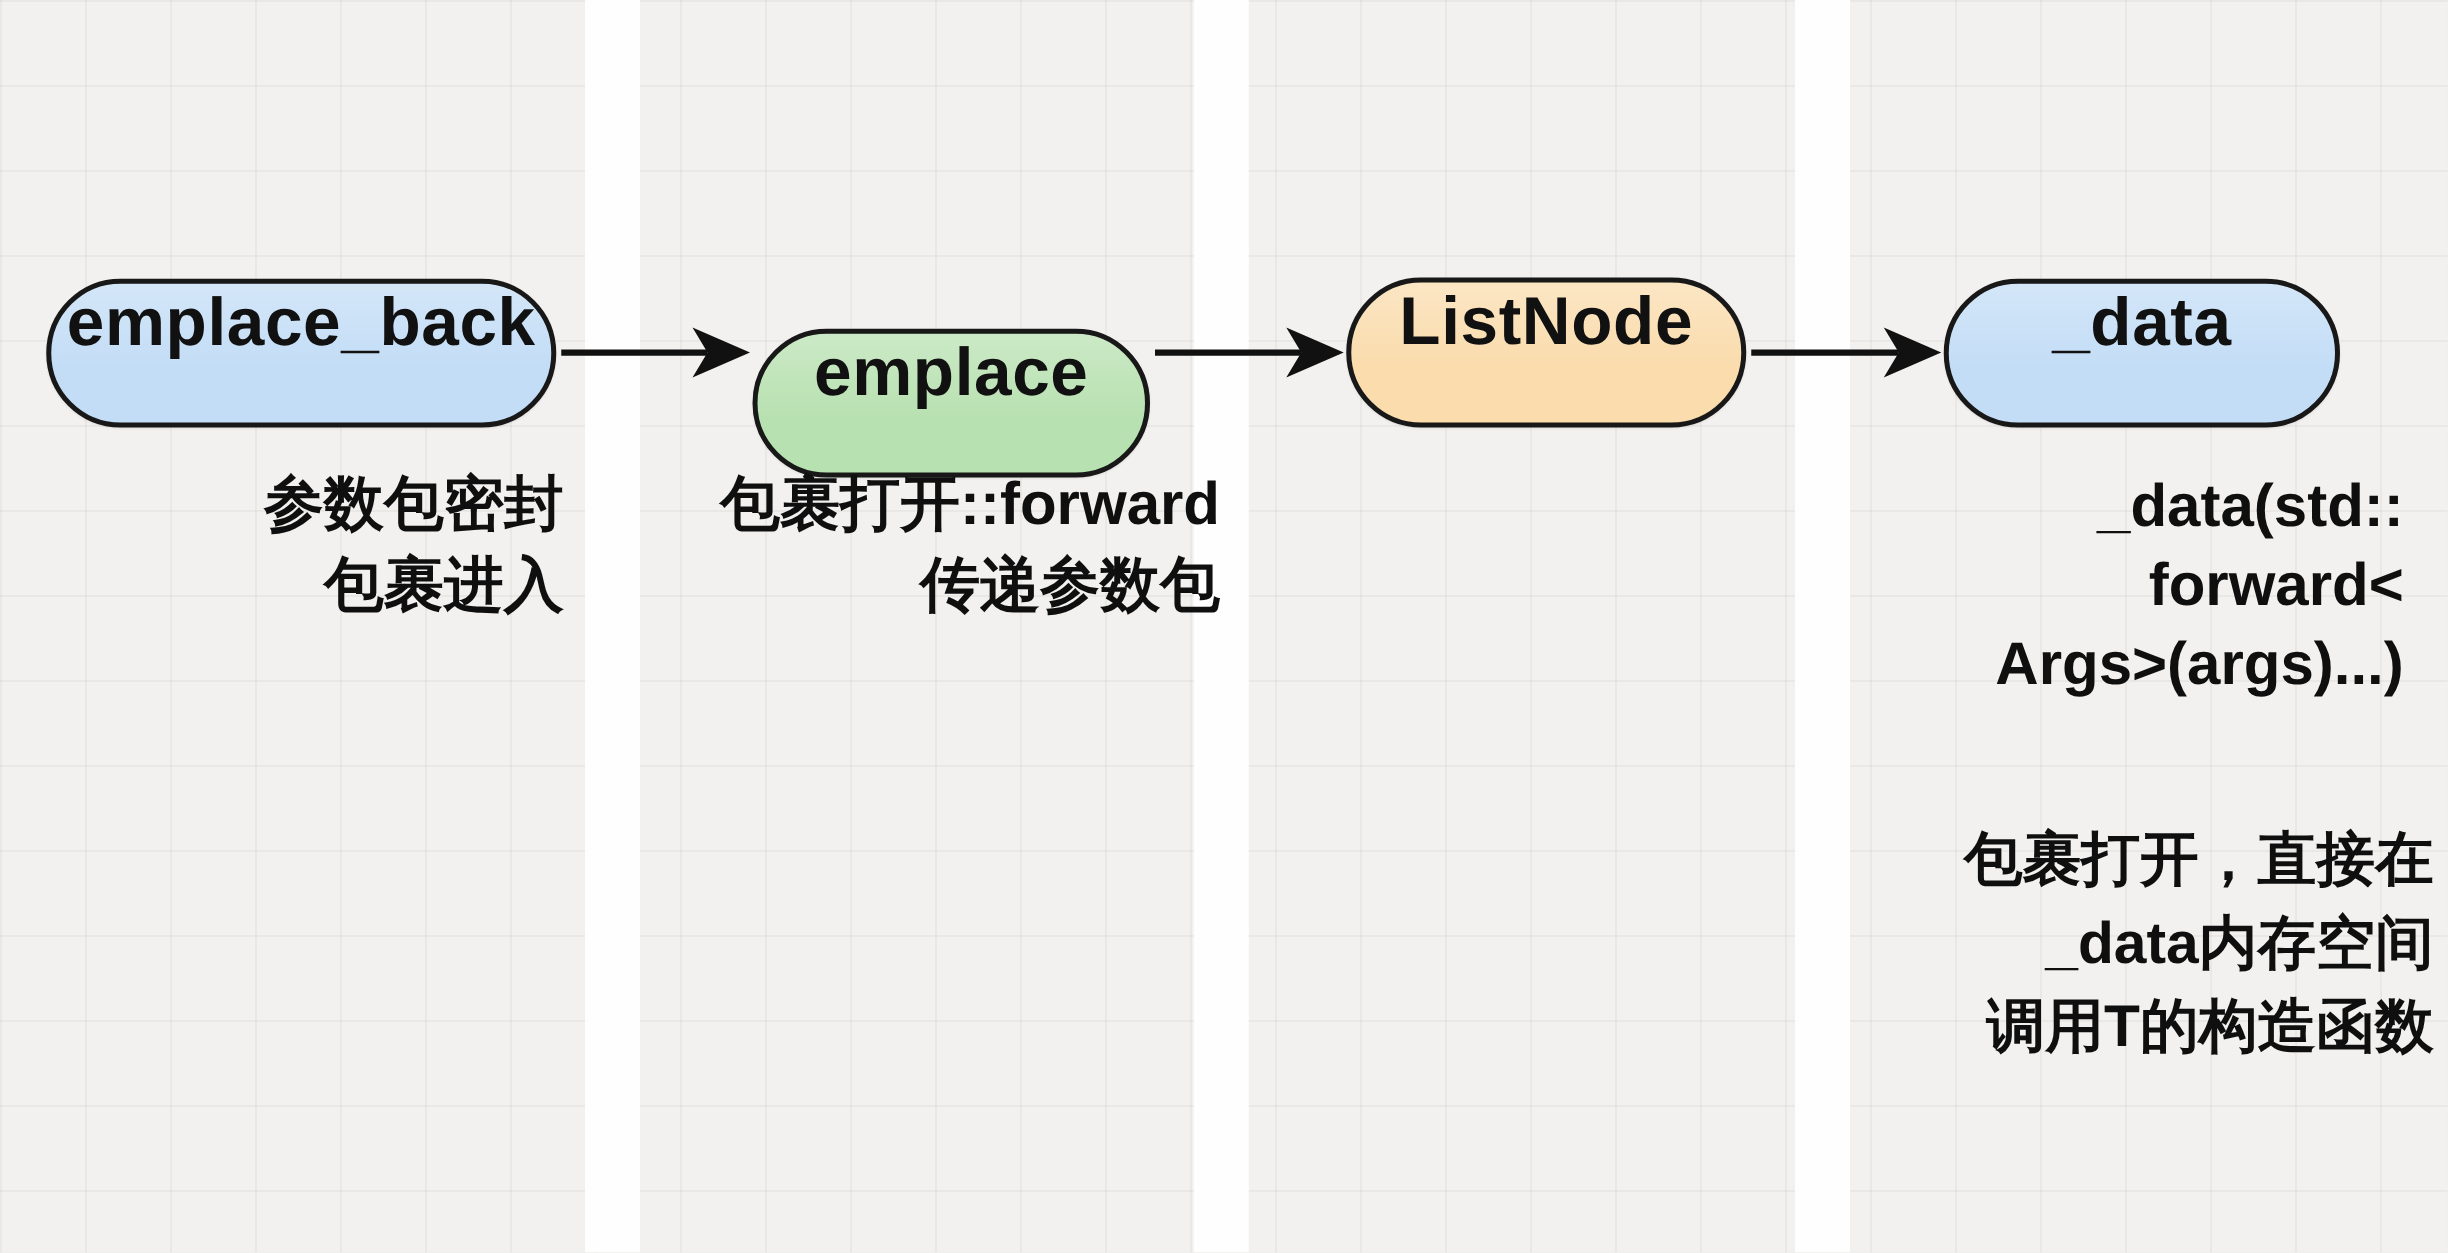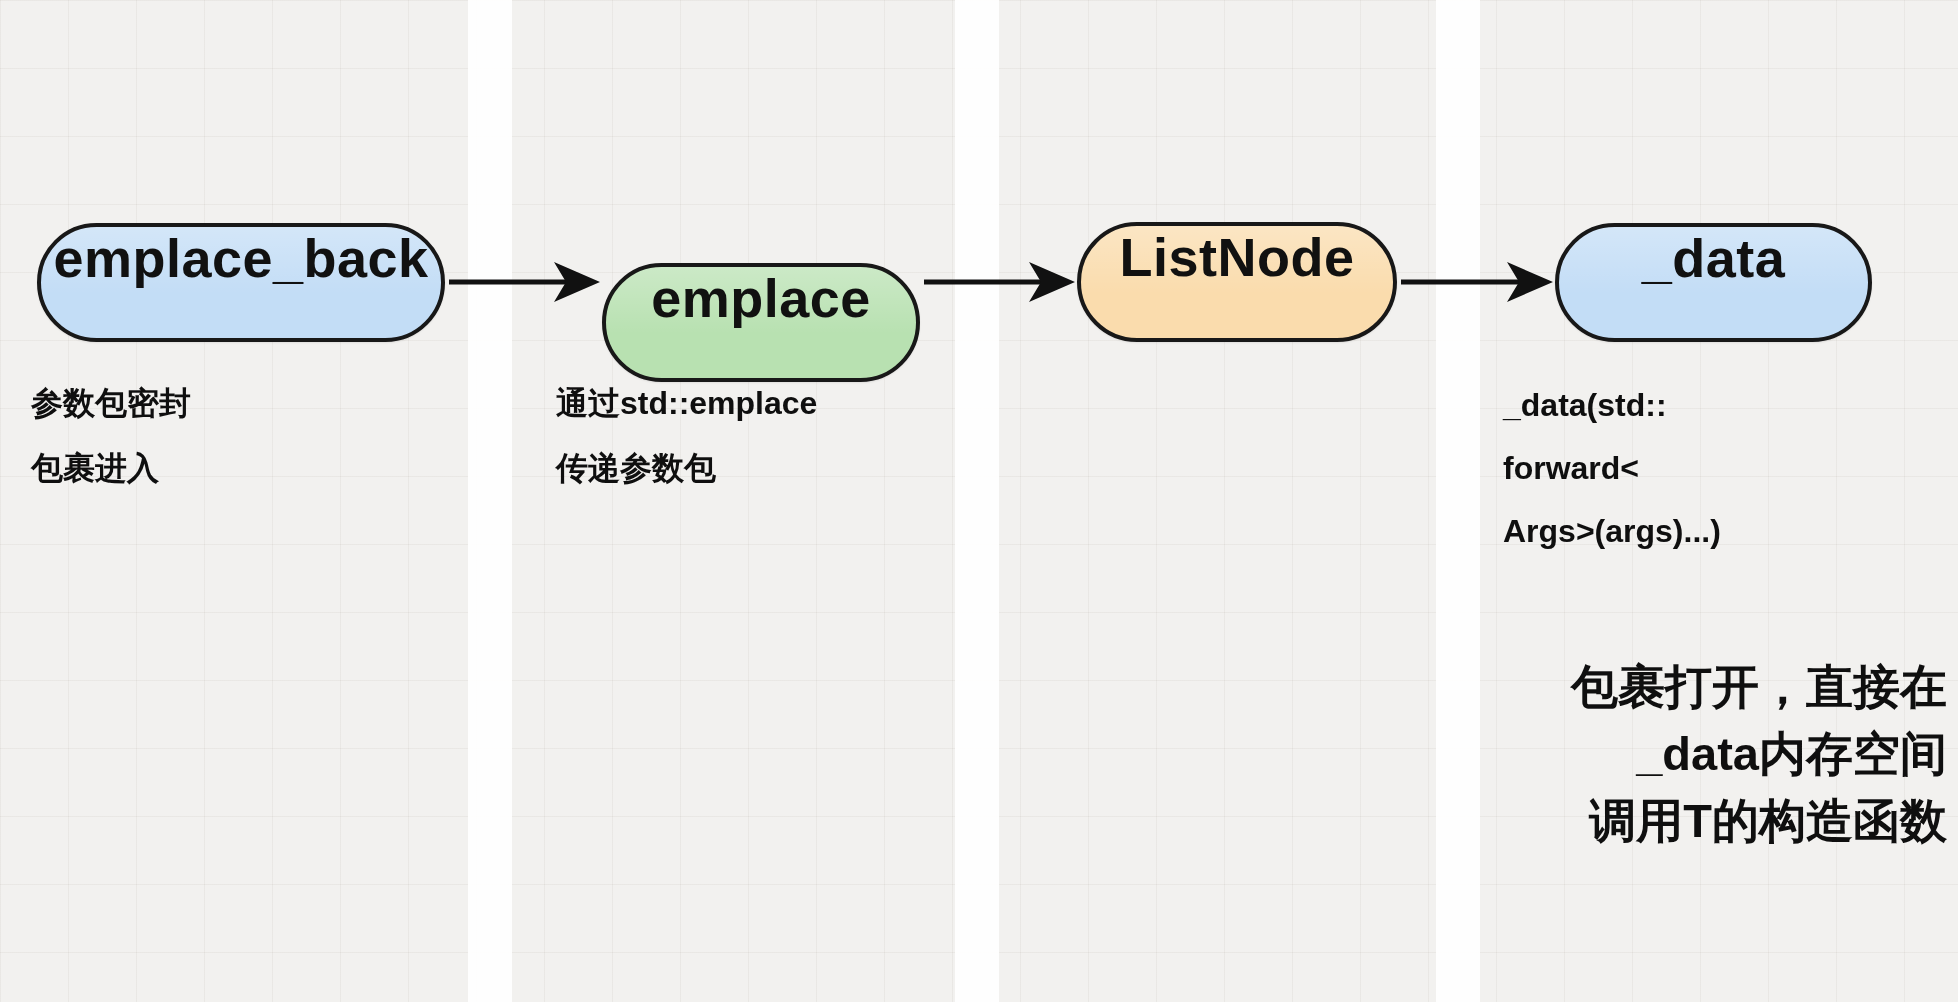--- a/index.html
+++ b/index.html
@@ -43,22 +43,22 @@
     box-shadow:0 1px 2px rgba(0,0,0,0.08);
   }
   .pill-1{left:37px;top:223px;width:408px;}
   .pill-2{left:602px;top:223px;width:318px;margin-top:40px;}
   .pill-3{left:1077px;top:222px;width:320px;height:120px;}
   .pill-4{left:1555px;top:223px;width:317px;}
 
   .caption{
     position:absolute;
     width:420px;
-    text-align:left;
-    font-size:32px;font-weight:700;
+    text-align:right;
+    font-size:48px;font-weight:700;
     line-height:65px;
     white-space:pre-line;
     color:#0f0f0f;
   }
   .caption-1{left:31px;top:371px;}
   .caption-2{left:556px;top:371px;}
   .caption-3{left:1026px;top:371px;}
   .caption-4{left:1503px;top:374px;line-height:63px;}
 
   .note{
@@ -103,21 +103,21 @@
   </div>
   <div class="pill pill-3" style="background-color: rgb(250, 220, 173);">
     <span>ListNode</span>
   </div>
   <div class="pill pill-4" style="background-color: rgb(195, 221, 246);">
     <span>_data</span>
   </div>
 
   <div class="caption caption-1">参数包密封
 包裹进入</div>
-  <div class="caption caption-2">通过std::emplace
+  <div class="caption caption-2">包裹打开::forward
 传递参数包</div>
   <div class="caption caption-4">_data(std::
 forward&lt;
 Args&gt;(args)...)</div>
 
   <div class="note">包裹打开，直接在
 _data内存空间
 调用T的构造函数</div>
 
 </div>

